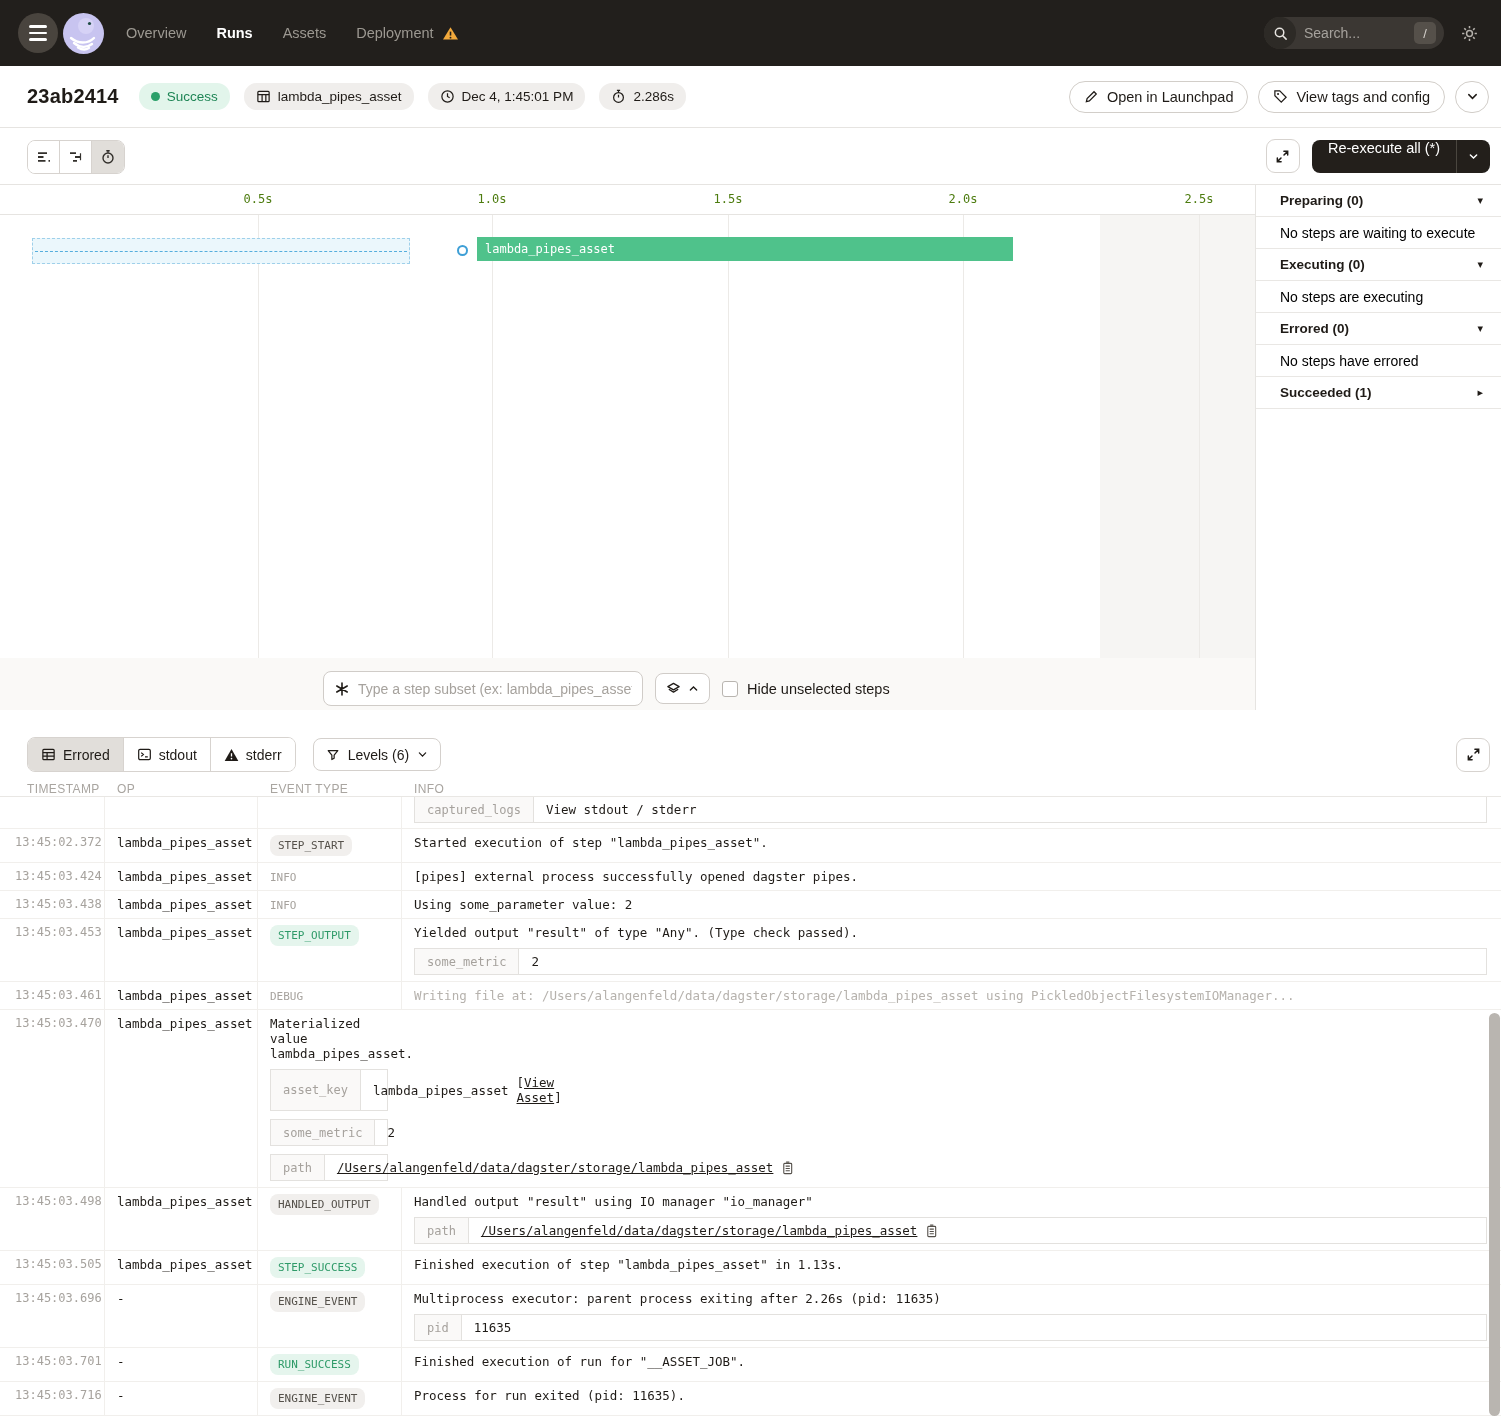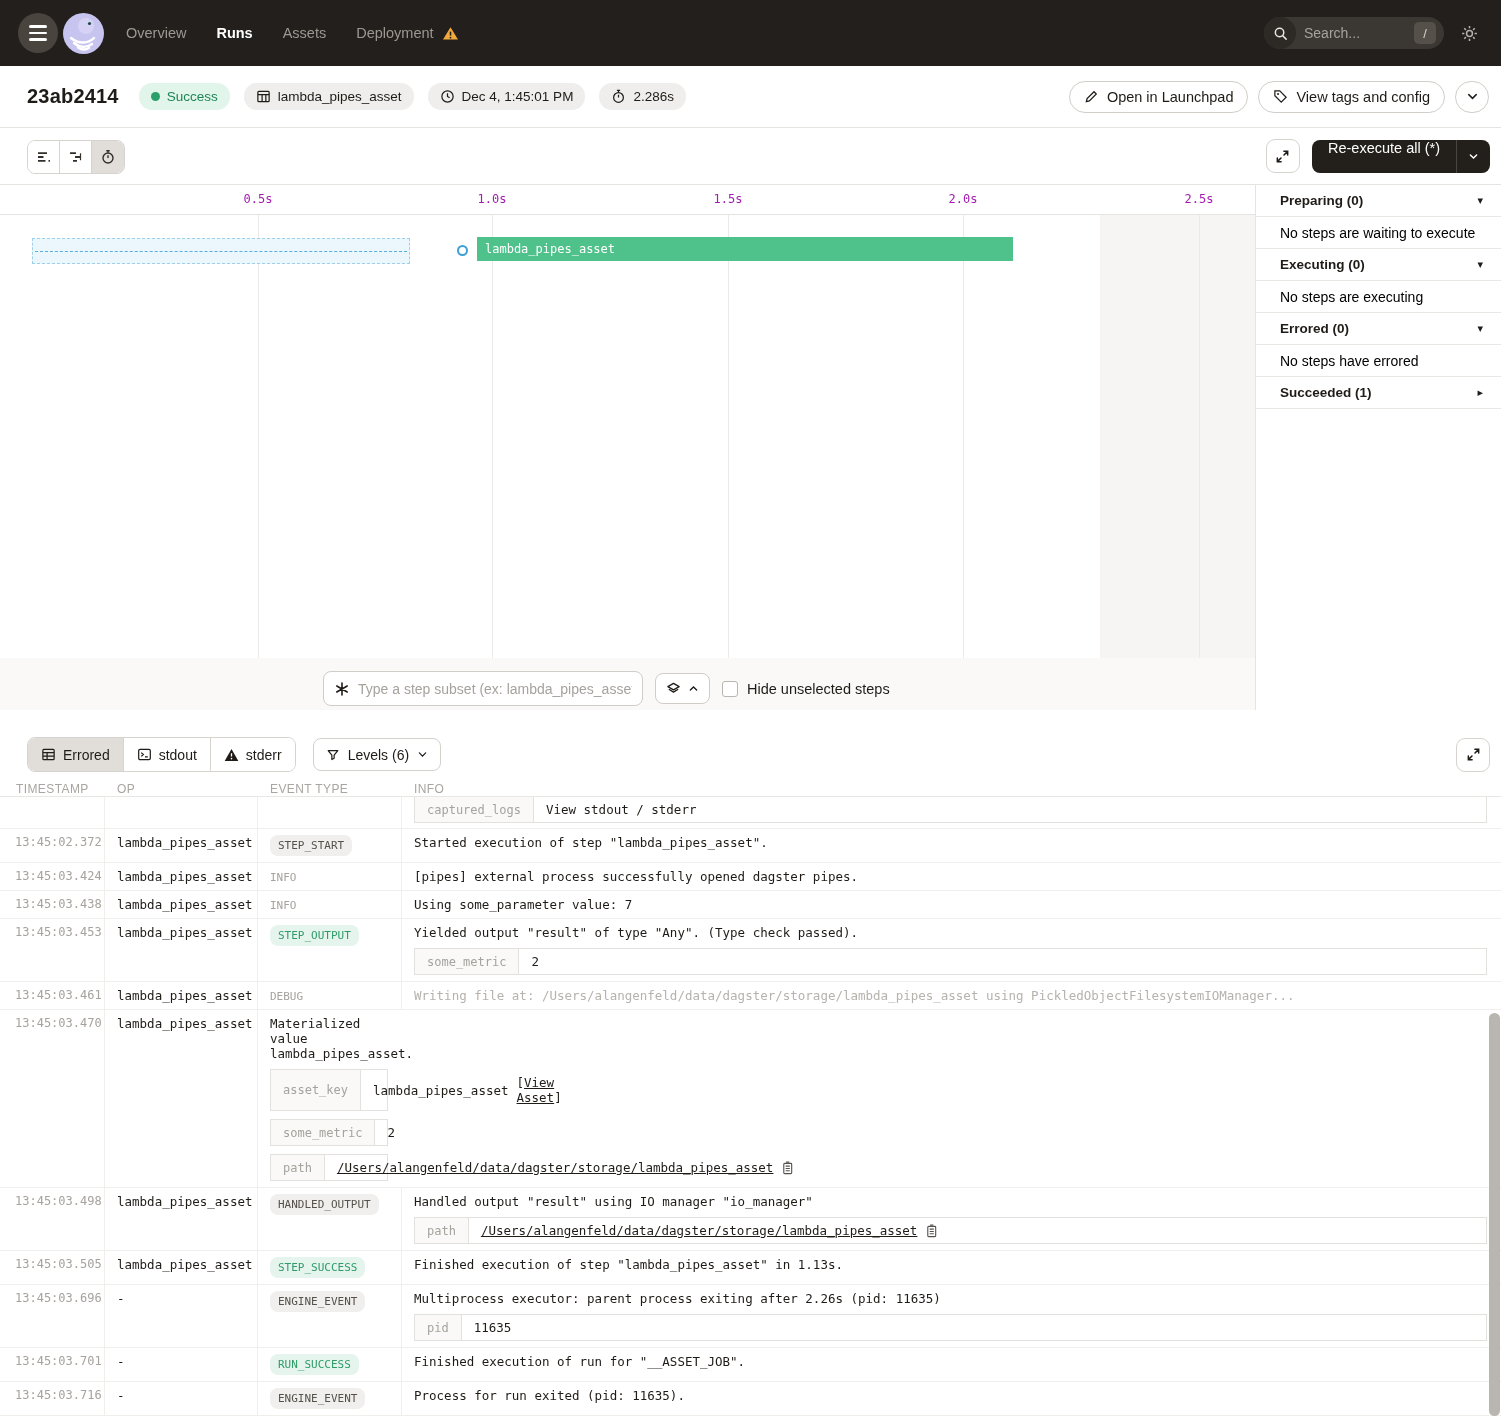--- a/index.html
+++ b/index.html
@@ -49,21 +49,21 @@
   .gtb-right { position:absolute; right:11px; top:11px; display:flex; gap:12px; align-items:center; }
   .sqbtn { width:34px; height:34px; border:1px solid #D7D3CF; border-radius:9px; background:#fff; display:flex; align-items:center; justify-content:center; cursor:pointer; color:#1F1B17; }
   .reexec { height:33px; background:var(--dark-button-bg,#231F1B); border-radius:8px; display:flex; align-items:flex-start; color:#fff; overflow:hidden; cursor:pointer; }
   .reexec .lbl { padding:0 16px; font-size:14.5px; }
   .reexec .caretpart { width:34px; align-self:stretch; border-left:1px solid #4A463F; display:flex; align-items:center; justify-content:center; }
 
   
   .main-split { position:absolute; top:185px; left:0; width:1501px; height:525px; }
   .gantt-main { position:absolute; left:0; top:0; width:1255px; height:525px; overflow:hidden; background:#fff; }
   .timeline { position:absolute; left:0; top:0; width:100%; height:30px; border-bottom:1px solid #E6E4E1; }
-  .tick-label { position:absolute; top:7px; transform:translateX(-50%); font-size:12px; color:#a21caf; }
+  .tick-label { position:absolute; top:7px; transform:translateX(-50%); font-size:12px; color:#4d7c0f; }
   .beyond { position:absolute; top:30px; bottom:0; left:1100px; right:0; background:#F6F5F3; }
   .gridline { position:absolute; top:30px; bottom:0; width:1px; background:#ECEAE7; }
   .subset-band { position:absolute; left:0; right:0; top:473px; height:52px; background:#FAF9F7; }
   .waitbox { position:absolute; left:32px; top:53px; width:378px; height:26px; background:#EBF7FC; border:1px dashed #9FD0EA; }
   .waitline { position:absolute; left:2px; right:2px; top:50%; border-top:1.5px dashed #57AEDD; }
   .marker { position:absolute; left:457px; top:60px; width:11px; height:11px; border:2px solid #3E9FD6; border-radius:50%; background:#fff; }
   .gbar { position:absolute; left:477px; top:52px; width:536px; height:24px; background:var(--bar-green,#4FC28B); display:flex; align-items:center; cursor:pointer; }
   .gbar span { color:#fff; font-size:12px; margin-left:8px; white-space:nowrap; }
   .subset-row { position:absolute; left:323px; top:486px; display:flex; align-items:center; gap:12px; }
   .subset-input-wrap { width:320px; height:35px; border:1px solid #D0CCC8; border-radius:8px; background:#fff; display:flex; align-items:center; padding:0 10px; gap:8px; }
@@ -86,21 +86,21 @@
   .ltab.sel { background:#E1DEDA; }
   .filter-wrap { margin-left:13px; width:300px; height:33px; border:1px solid #D4D0CC; border-radius:8px; display:flex; align-items:center; padding:0 10px; background:#fff; }
   .filter-input { border:none; outline:none; flex:1; font-size:14px; font-family:inherit; color:#1F1B17; }
   .filter-input::placeholder { color:#A6A29D; }
   .levels-btn { margin-left:17px; height:33px; border:1px solid #D4D0CC; border-radius:8px; background:#fff; display:flex; align-items:center; gap:8px; padding:0 12px; font-size:14px; cursor:pointer; color:#1F1B17; }
   .log-expand { margin-left:auto; }
 
   .log-table { position:absolute; top:72px; left:0; right:0; bottom:0; overflow:hidden; display:flex; flex-direction:column; }
   .thead { display:grid; grid-template-columns:105px 153px 144px 1fr; height:31px; border-bottom:1px solid #E9E7E4; align-items:center; color:#A9A5A0; font-size:12px; letter-spacing:.4px; }
   .thead div { padding-left:12px; }
-  .thead div:first-child { padding-left:16px; }
+  .thead div:first-child { padding-left:27px; }
   .lrow { display:grid; grid-template-columns:105px 153px 144px 1fr; border-bottom:1px solid #F1EFEC; }
   .lrow > .cell { border-right:1px solid #F1EFEC; padding:6px 10px 6px 12px; }
   .lrow > .cell:first-child { padding-left:15px; }
   .lrow > .cell:last-child { border-right:none; padding-right:14px; }
   .c-ts { font-size:12px; color:#A6A29D; }
   .c-op { font-size:12.5px; color:#1F1B17; }
   .c-type { font-size:11px; }
   .badge { display:inline-block; padding:4px 8px; border-radius:8px; font-size:11px; white-space:nowrap; }
   .badge.gray { background:#F1EFED; color:#55514B; }
   .badge.green { background:var(--badge-green-bg,#E5F5ED); color:var(--badge-green-text,#2E9A68); }
@@ -438,21 +438,21 @@
             <div class="cell c-type mono"><span class="type-plain">INFO</span></div>
             <div class="cell c-info mono">
               <div>[pipes] external process successfully opened dagster pipes.</div>
             </div>
           </div>
           <div class="lrow">
             <div class="cell c-ts mono">13:45:03.438</div>
             <div class="cell c-op mono">lambda_pipes_asset</div>
             <div class="cell c-type mono"><span class="type-plain">INFO</span></div>
             <div class="cell c-info mono">
-              <div>Using some_parameter value: 7</div>
+              <div>Using some_parameter value: 2</div>
             </div>
           </div>
           <div class="lrow">
             <div class="cell c-ts mono">13:45:03.453</div>
             <div class="cell c-op mono">lambda_pipes_asset</div>
             <div class="cell c-type mono"><span class="badge green">STEP_OUTPUT</span></div>
             <div class="cell c-info mono">
               <div>Yielded output "result" of type "Any". (Type check passed).</div>
               <div class="metabox mono">
                 <div class="metakey">some_metric</div>

